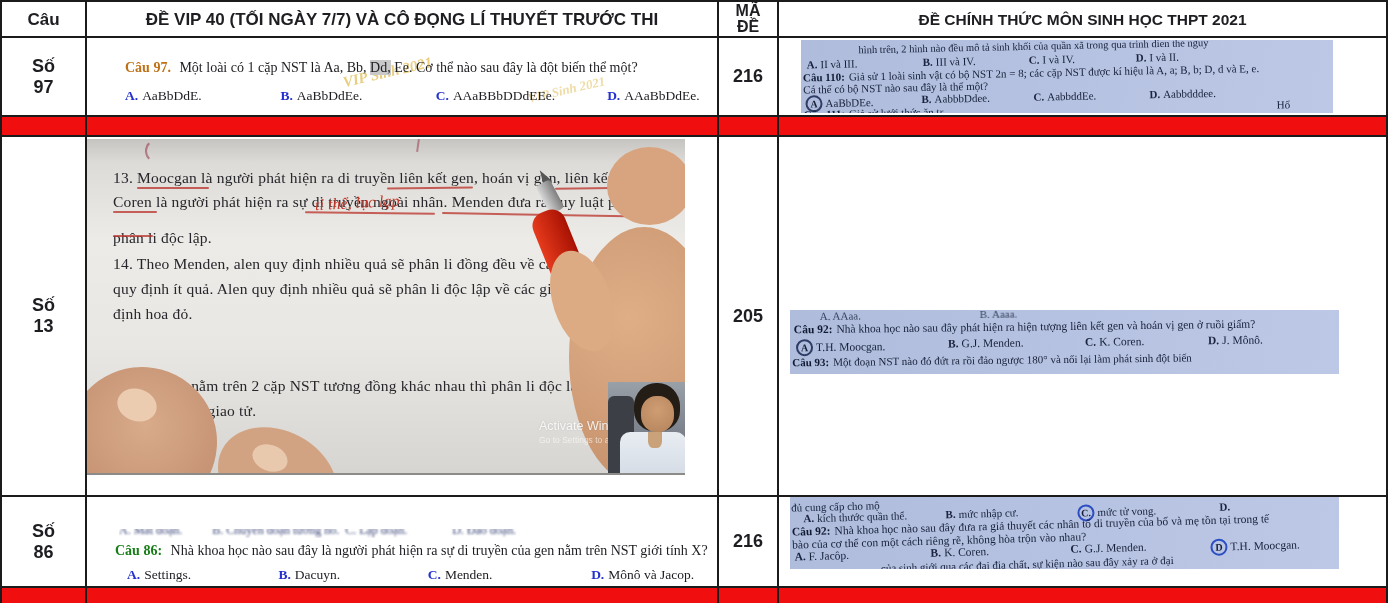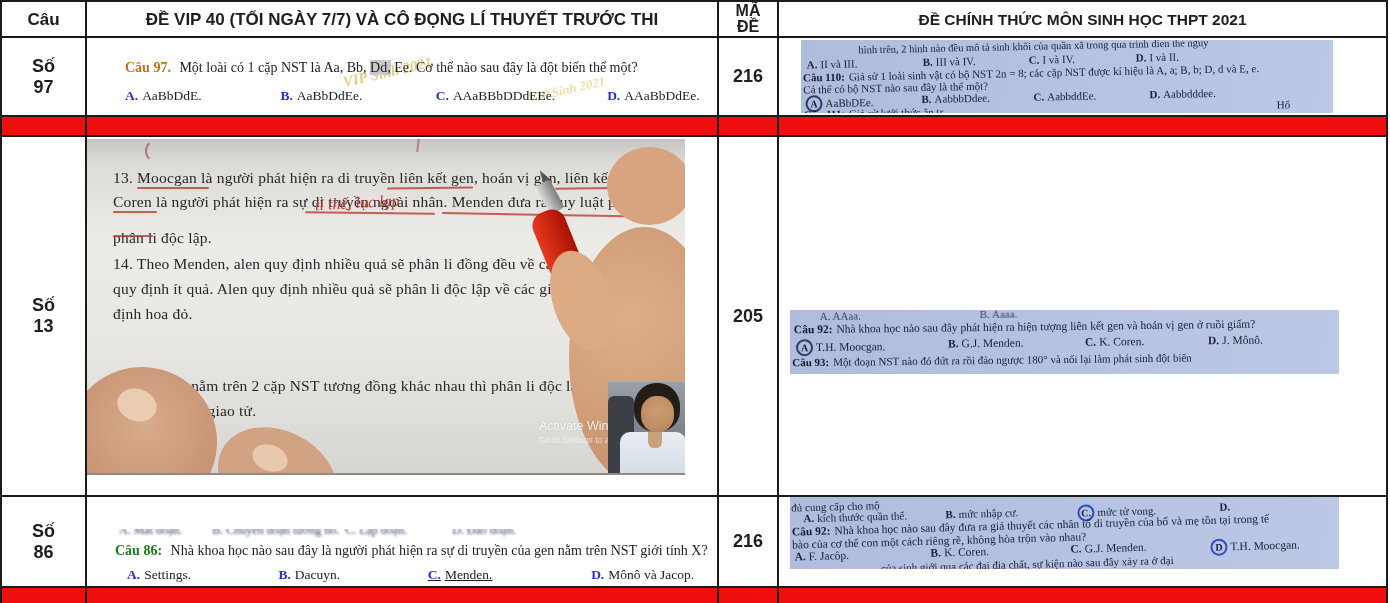--- a/index.html
+++ b/index.html
@@ -205,21 +205,21 @@
   </div>
   <div class="c">
     <div class="line" style="left:32px;top:26px;font-size:12px;color:#3a4478;filter:blur(.8px);white-space:pre;clip-path:inset(40% 0 0 0);">A. Mất đoạn.          B. Chuyển đoạn tương hỗ.  C. Lặp đoạn.               D. Đảo đoạn.</div>
     <div class="line" style="left:28px;top:46px;font-size:14px;">
       <span class="qlab-green">Câu 86:</span>
       <span>Nhà khoa học nào sau đây là người phát hiện ra sự di truyền của gen nằm trên NST giới tính X?</span>
     </div>
     <div class="line" style="left:40px;top:70px;font-size:13.5px;">
       <span style="display:inline-block;width:148px;"><span class="ol">A.</span><span>Settings.</span></span>
       <span style="display:inline-block;width:146px;"><span class="ol">B.</span><span>Dacuyn.</span></span>
-      <span style="display:inline-block;width:160px;text-decoration:underline;"><span class="ol">C.</span><span>Menden.</span></span>
+      <span style="display:inline-block;width:160px;"><span class="ol">C.</span><span>Menden.</span></span>
       <span style="display:inline-block;"><span class="ol">D.</span><span>Mônô và Jacop.</span></span>
     </div>
   </div>
   <div class="c madecell">
       <span>216</span>
     </div>
   <div class="c">
     <div class="scan" style="left:11px;top:0;width:549px;height:72px;">
       <div class="inner" style="transform:rotate(-1.6deg);">
         <div class="sl" style="left:2px;top:-3px;">đủ cung cấp cho mộ</div>

